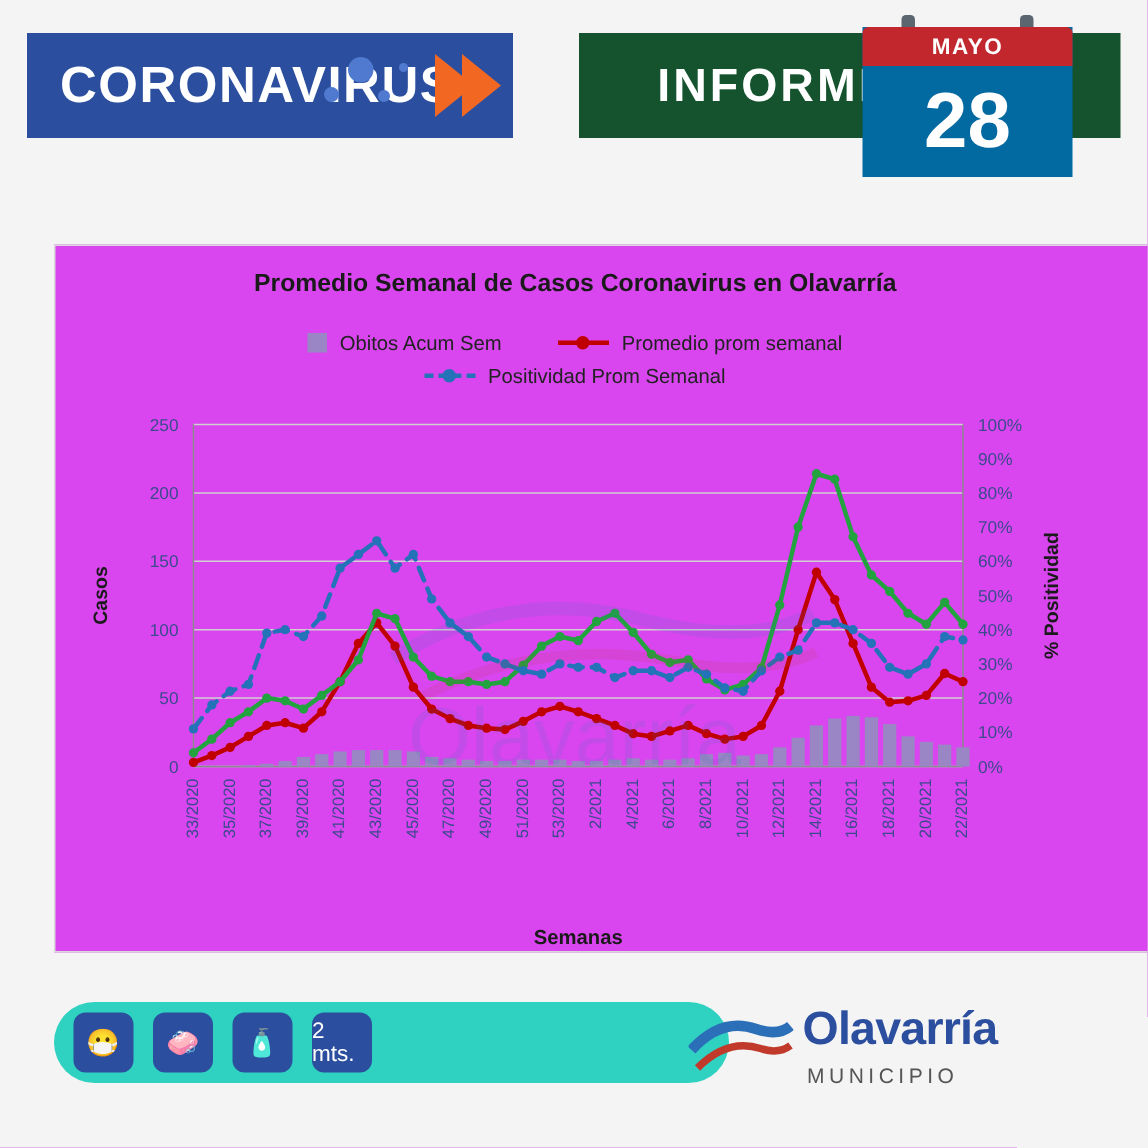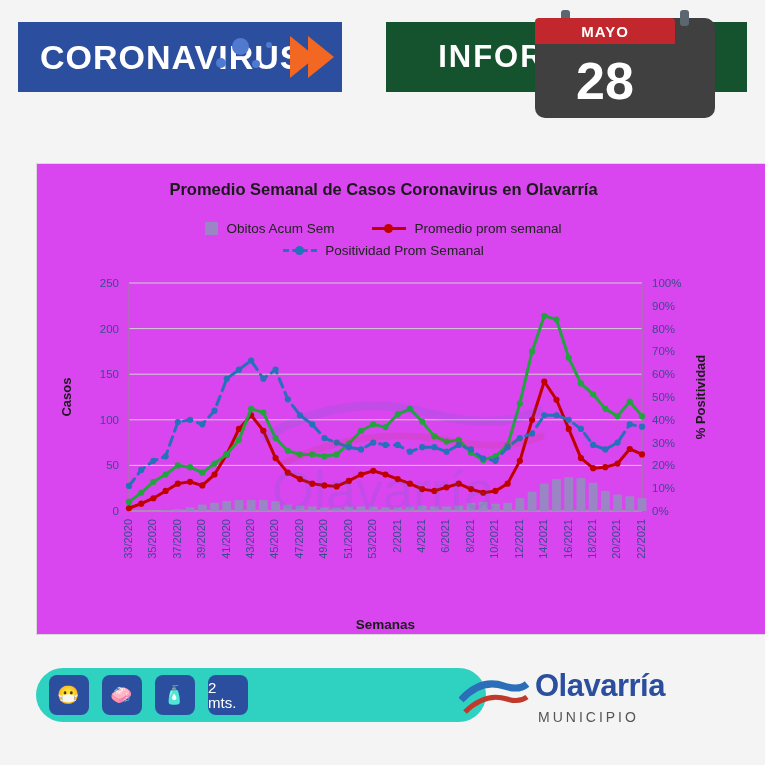--- a/index.html
+++ b/index.html
@@ -39,21 +39,21 @@
   }
   .hdr-purple{
     width:384px;height:70px;background:#14532d;display:flex;align-items:center;
     justify-content:flex-start;
   }
   .hdr-informe{color:#fff;font-size:31px;font-weight:bold;letter-spacing:2px;margin-left:52px;}
 
   
   .calendar{
     position:absolute;right:50px;top:18px;width:140px;height:100px;
-    background:#404040;border-radius:10px;padding-left:40px;
+    background:#0369a1;border-radius:0;
   }
   .cal-top{
     position:absolute;left:0;top:0;width:140px;height:26px;background:#c2272d;
     border-radius:4px 4px 0 0;color:#fff;font-size:15px;font-weight:bold;
     display:flex;align-items:center;justify-content:center;letter-spacing:1px;
   }
   .cal-ring{position:absolute;width:9px;height:16px;background:#5c6670;border-radius:3px;top:-8px;}
   .cal-ring.l{left:26px;}
   .cal-ring.r{right:26px;}
   .cal-day{

